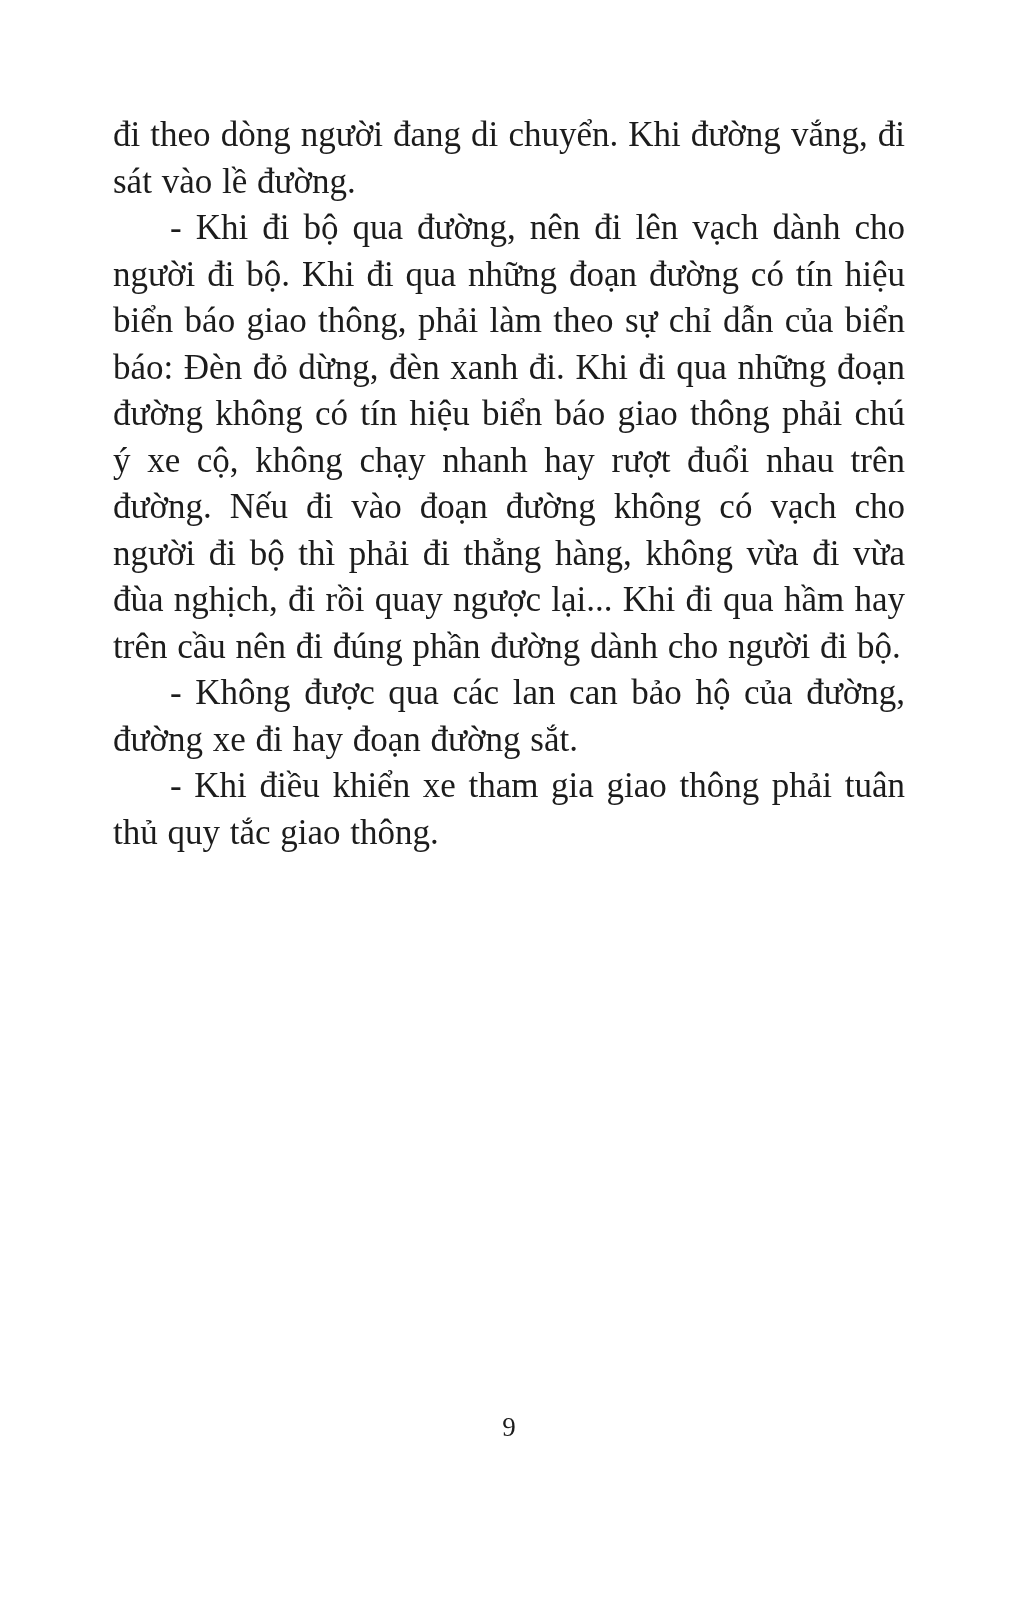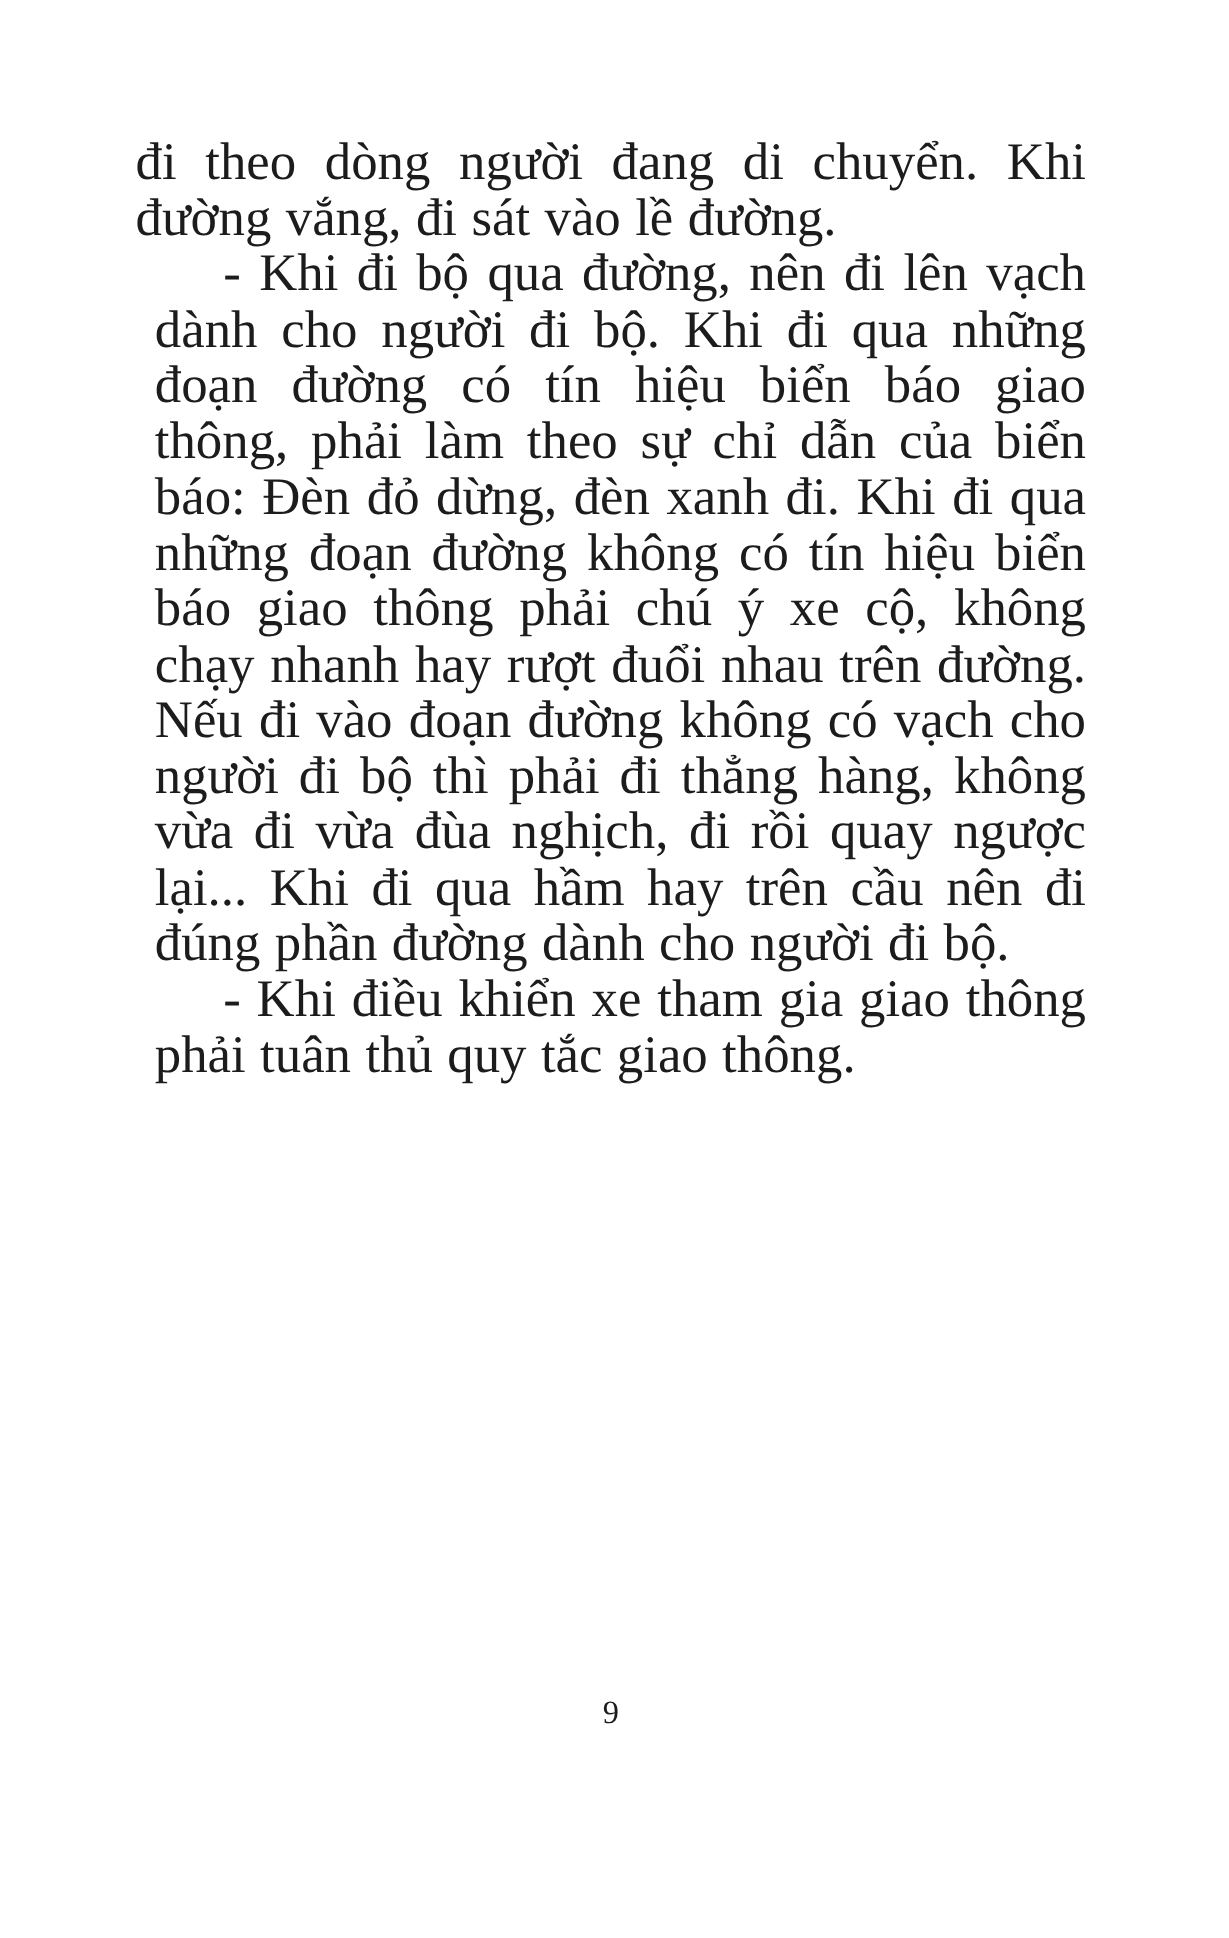--- a/index.html
+++ b/index.html
@@ -21,43 +21,43 @@
     background: #ffffff;
   }
   .text-block {
     position: absolute;
     left: 113px;
     top: 112px;
     width: 792px;
   }
   p.para {
     margin: 0;
-    font-size: 44px;
+    font-size: 35px;
     line-height: 46.5px;
     text-align: justify;
     letter-spacing: 0px;
     word-spacing: 1px;
   }
   p.para.indented {
     text-indent: 57px;
-    margin-left: 16px;
   }
   .page-number {
     position: absolute;
     top: 1412px;
     left: 113px;
     width: 792px;
     text-align: center;
     font-size: 27px;
     color: #1c1c1c;
   }
 </style>
 </head>
 <body>
 
 <div class="page">
   <div class="text-block">
     <p class="para">đi theo dòng người đang di chuyển. Khi đường vắng, đi sát vào lề đường.</p>
     <p class="para indented">- Khi đi bộ qua đường, nên đi lên vạch dành cho người đi bộ. Khi đi qua những đoạn đường có tín hiệu biển báo giao thông, phải làm theo sự chỉ dẫn của biển báo: Đèn đỏ dừng, đèn xanh đi. Khi đi qua những đoạn đường không có tín hiệu biển báo giao thông phải chú ý xe cộ, không chạy nhanh hay rượt đuổi nhau trên đường. Nếu đi vào đoạn đường không có vạch cho người đi bộ thì phải đi thẳng hàng, không vừa đi vừa đùa nghịch, đi rồi quay ngược lại... Khi đi qua hầm hay trên cầu nên đi đúng phần đường dành cho người đi bộ.</p>
+    <p class="para indented">- Không được qua các lan can bảo hộ của đường, đường xe đi hay đoạn đường sắt.</p>
     <p class="para indented">- Khi điều khiển xe tham gia giao thông phải tuân thủ quy tắc giao thông.</p>
   </div>
   <div class="page-number">9</div>
 </div>
 
 </body></html>

